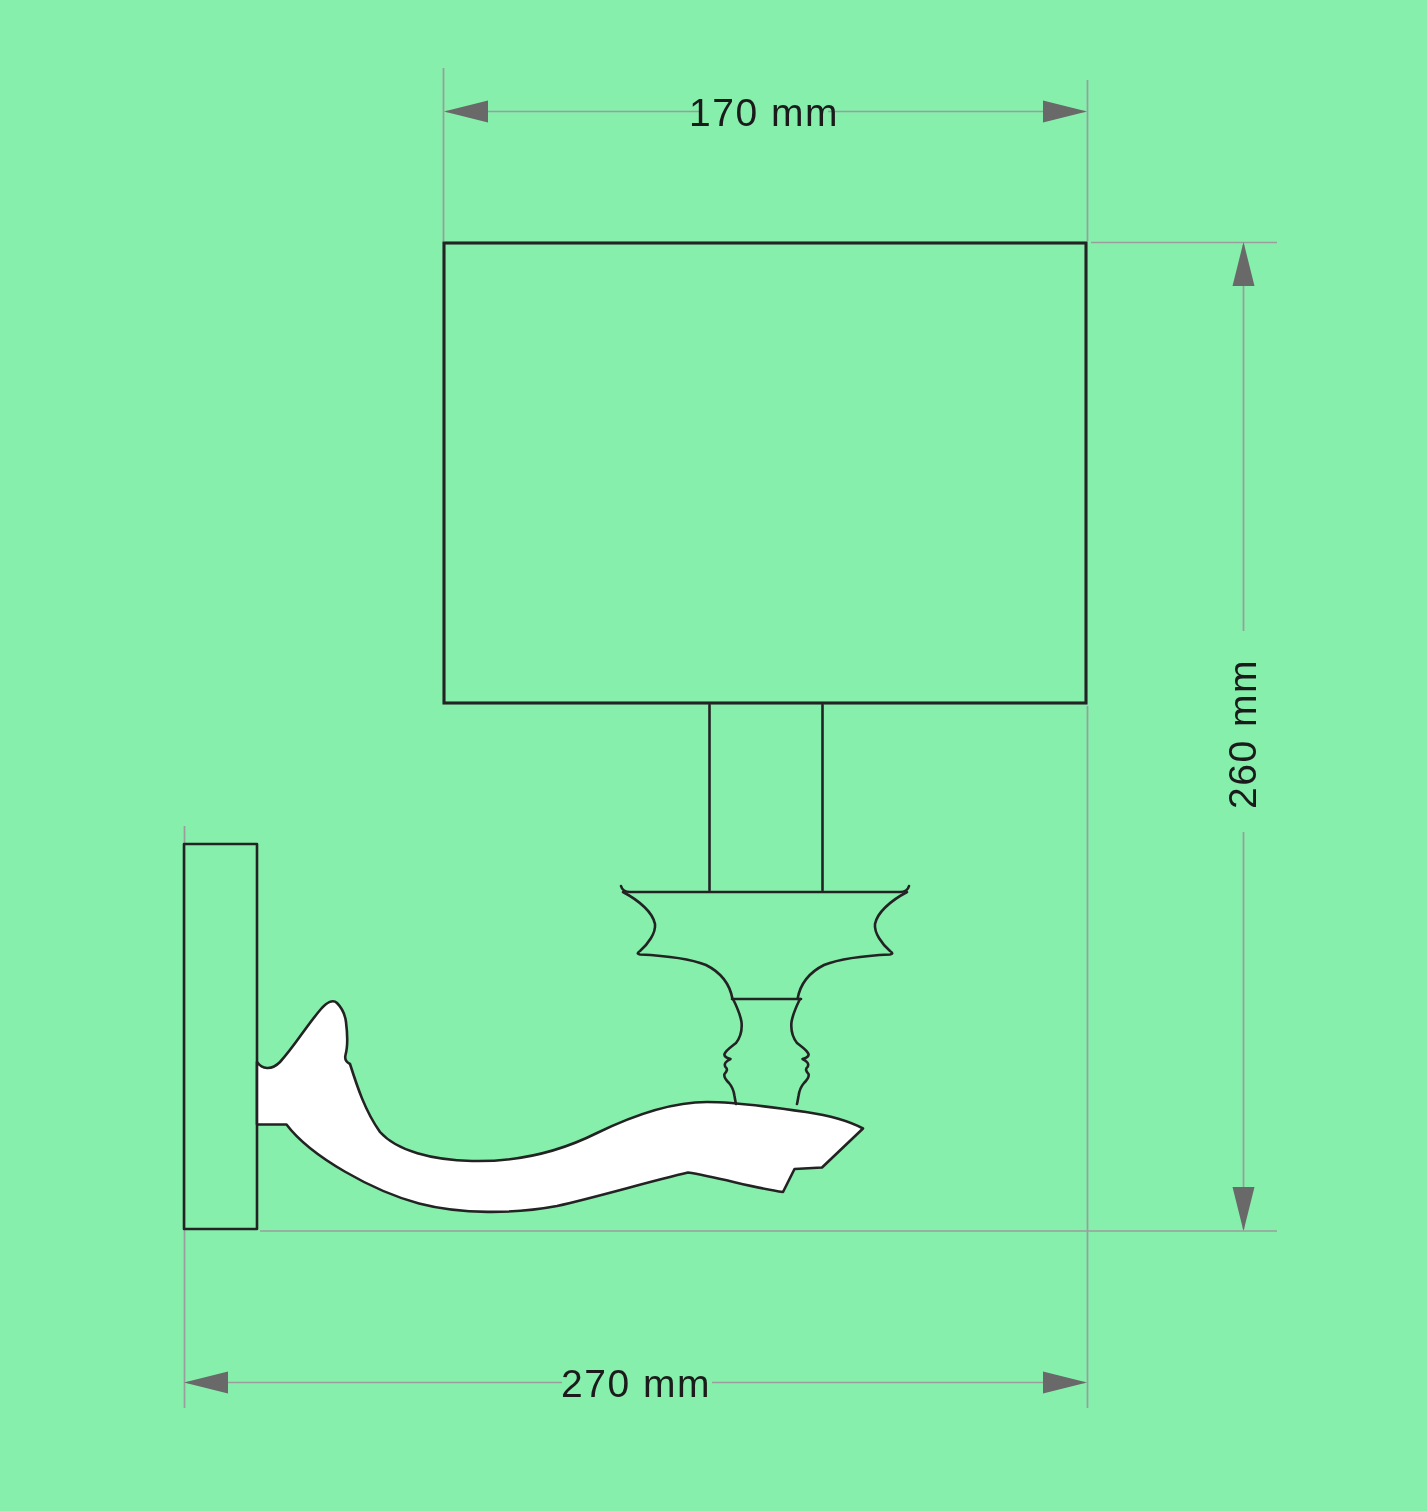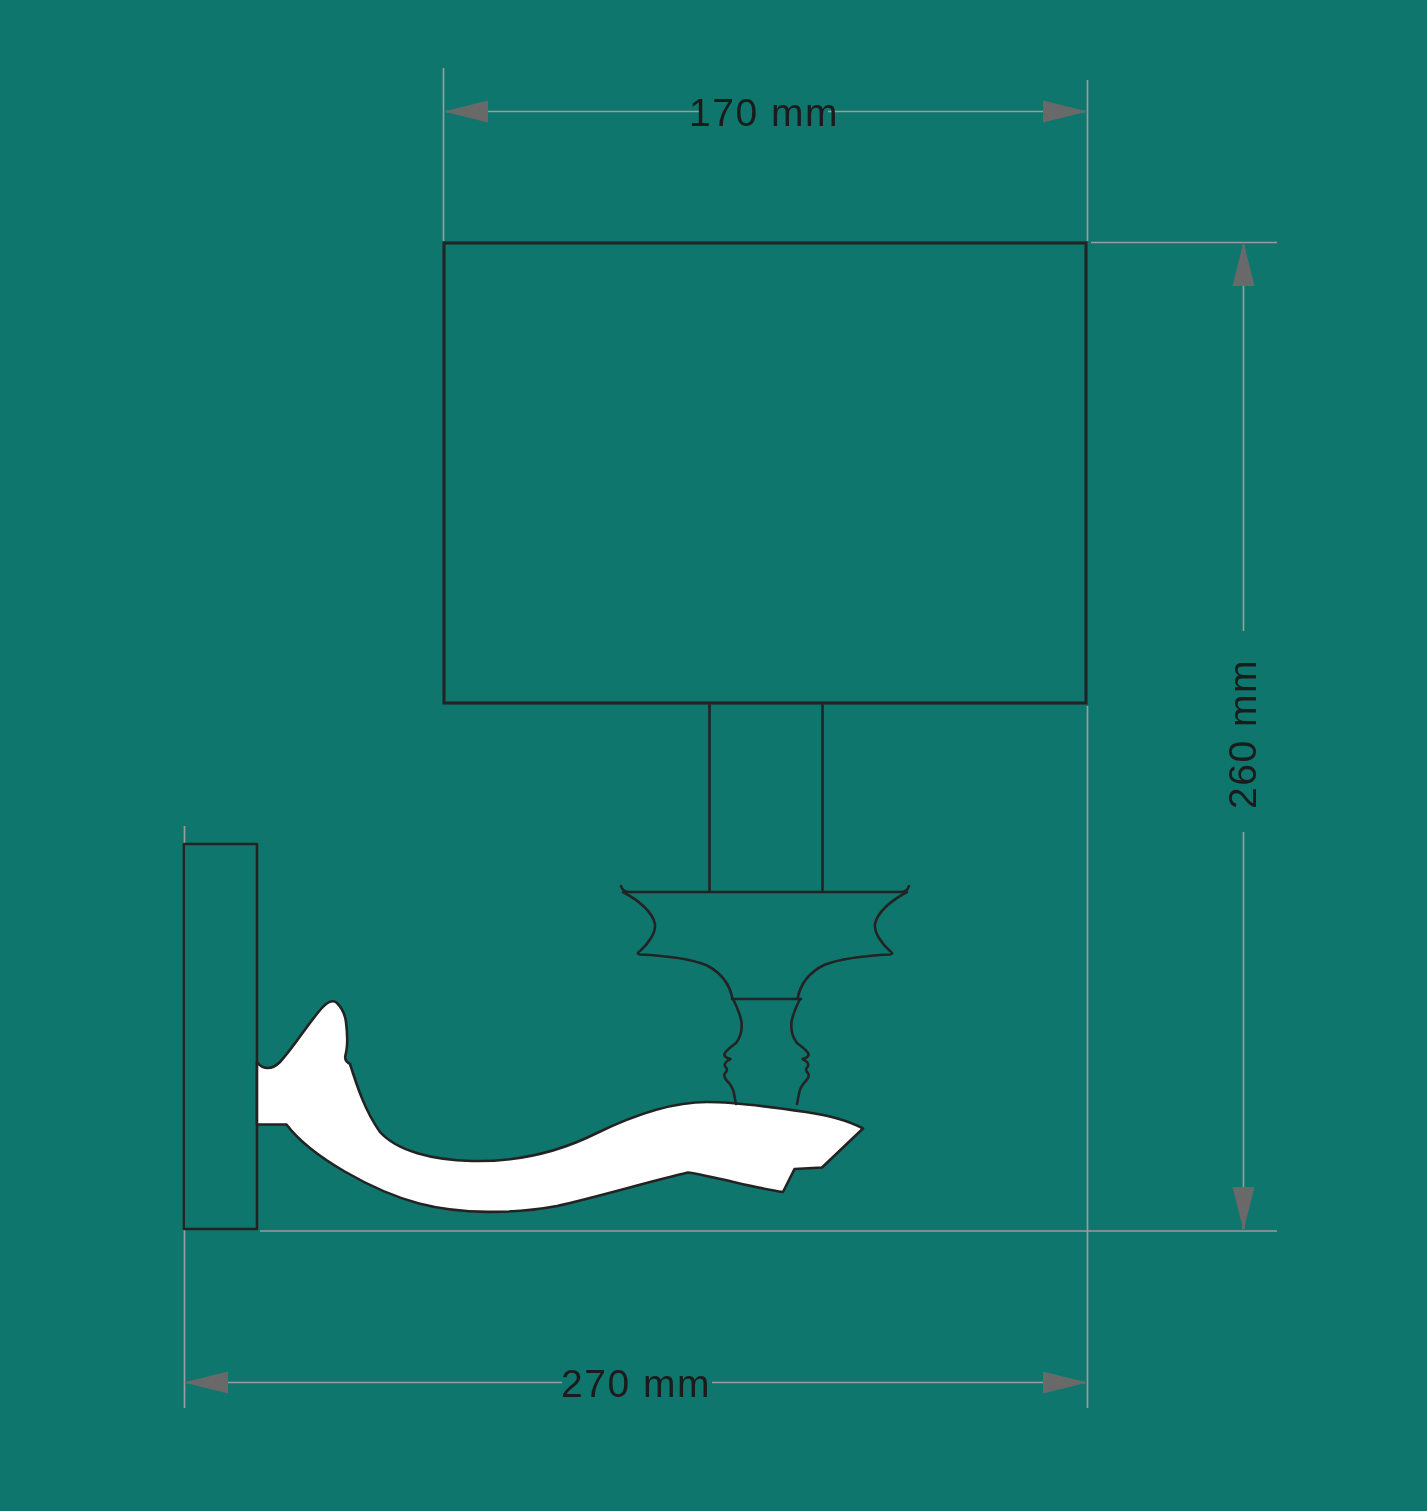--- a/index.html
+++ b/index.html
@@ -1,19 +1,19 @@
 <!DOCTYPE html>
 <html><head>
 <meta charset="utf-8">
 <style>
   html,body{margin:0;padding:0;background:#ffffff;}
   #stage{
     position:relative;
     width:1427px;height:1511px;
-    background:#0f766e;
+    background:#86efac;
     overflow:hidden;
     font-family:"Liberation Sans", sans-serif;
   }
   svg{position:absolute;left:0;top:0;}
   .obj{stroke:#232323;fill:none;stroke-width:2.6;stroke-linecap:round;stroke-linejoin:round;}
   .obj-thick{stroke:#232323;fill:none;stroke-width:3.1;}
   .obj-filled{stroke:#232323;fill:#ffffff;stroke-width:2.6;stroke-linejoin:round;}
   .dim{stroke:#9c9c9c;fill:none;stroke-width:1.7;}
   .arrow{fill:#696969;stroke:none;}
   .dim-label{

